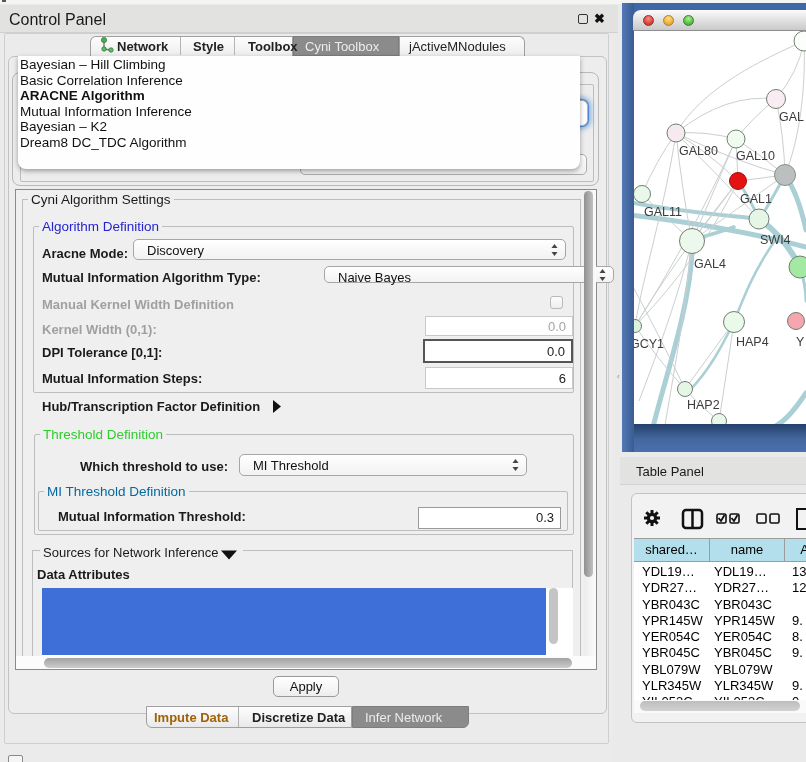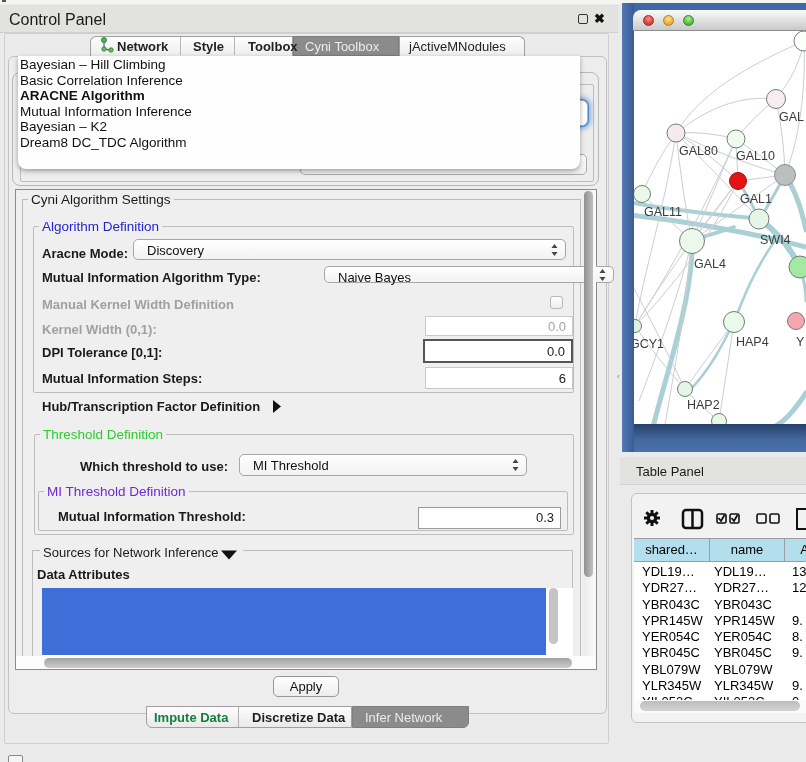--- a/index.html
+++ b/index.html
@@ -101,21 +101,21 @@
 </div>
 <div class="lbl" style="left:80px;top:459px;">Which threshold to use:</div>
 <div class="combo" style="left:239px;top:454px;width:288px;height:22px;">
     <span class="ctext">MI Threshold</span>
   <svg class="arrows" viewBox="0 0 7 12">
       <path d="M3.5 0 L6.5 4 L0.5 4 Z" fill="#444"></path>
       <path d="M3.5 12 L6.5 8 L0.5 8 Z" fill="#444"></path>
     </svg>
 </div>
 <div class="grp" style="left:38px;top:491px;width:530px;height:40px;">
-  <div class="grplabel" style="color:#6d28d9;">MI Threshold Definition</div>
+  <div class="grplabel" style="color:#0369a1;">MI Threshold Definition</div>
 </div>
 <div class="lbl" style="left:58px;top:509px;">Mutual Information Threshold:</div>
 <div class="field" style="left:418px;top:507px;width:143px;height:22px;border:1px solid #9a9a9a;line-height:20px;">0.3</div>
 
 <div class="abs" style="left:32px;top:550px;width:541px;height:106px;border:1px solid #bdbdbd;border-bottom:none;"></div>
 <div class="abs" style="left:40px;top:545px;background:#efefef;padding:0 3px;font-size:13px;color:#1a1a1a;white-space:nowrap;">Sources for Network Inference&nbsp;&nbsp;&nbsp;&nbsp;&nbsp;&nbsp;</div>
 <svg class="abs" style="left:221px;top:550px;" width="16" height="10" viewBox="0 0 16 10">
     <path d="M0 0.5 L16 0.5 L8 9.5 Z" fill="#111"></path>
   </svg>
 <div class="lbl" style="left:37px;top:567px;">Data Attributes</div>
@@ -129,21 +129,21 @@
 <div class="abs" style="left:584px;top:191px;width:9px;height:386px;background:linear-gradient(90deg,#909090,#c0c0c0);border-radius:5px;"></div>
 <div class="abs" style="left:16px;top:656px;width:580px;height:13px;background:#fcfcfc;"></div>
 <div class="abs" style="left:44px;top:658px;width:528px;height:10px;background:linear-gradient(#a2a2a2,#cccccc);border-radius:5px;"></div>
 
 <div class="abs" style="left:273px;top:676px;width:66px;height:21px;background:linear-gradient(#ffffff,#ededed);border:1px solid #999;border-radius:5px;text-align:center;font-size:13px;line-height:19px;color:#111;">Apply</div>
 
 <div id="bottabs">
 <div class="abs" style="left:146px;top:706px;width:206px;height:22px;background:linear-gradient(#fdfdfd,#e9e9e9);border:1px solid #9f9f9f;border-radius:0 0 0 6px;"></div>
 <div class="abs" style="left:238px;top:707px;width:1px;height:20px;background:#b0b0b0;"></div>
 <div class="abs" style="left:352px;top:706px;width:117px;height:22px;background:#8b8b8b;border:1px solid #7e7e7e;border-radius:0 0 6px 0;"></div>
-<div class="abs" style="left:154px;top:710px;font-size:13px;font-weight:bold;color:#15803d;">Impute Data</div>
+<div class="abs" style="left:154px;top:710px;font-size:13px;font-weight:bold;color:#a16207;">Impute Data</div>
 <div class="abs" style="left:252px;top:710px;font-size:13px;font-weight:bold;color:#222;">Discretize Data</div>
 <div class="abs" style="left:365px;top:710px;font-size:13px;color:#ececec;">Infer Network</div>
 </div>
 
 <div class="abs" style="left:8px;top:755px;width:15px;height:12px;border:1.5px solid #8a8a8a;border-radius:2px;background:#f5f5f5;"></div>
 
 <div class="abs" style="left:18px;top:56px;width:562px;height:113px;background:#fefefe;border-radius:0 0 8px 8px;box-shadow:0 2px 5px rgba(0,0,0,0.35);z-index:30;">
   <div style="font-size:13.5px;color:#111;padding-left:2px;line-height:15.5px;padding-top:1px;">
     Bayesian – Hill Climbing<br>
     Basic Correlation Inference<br>

